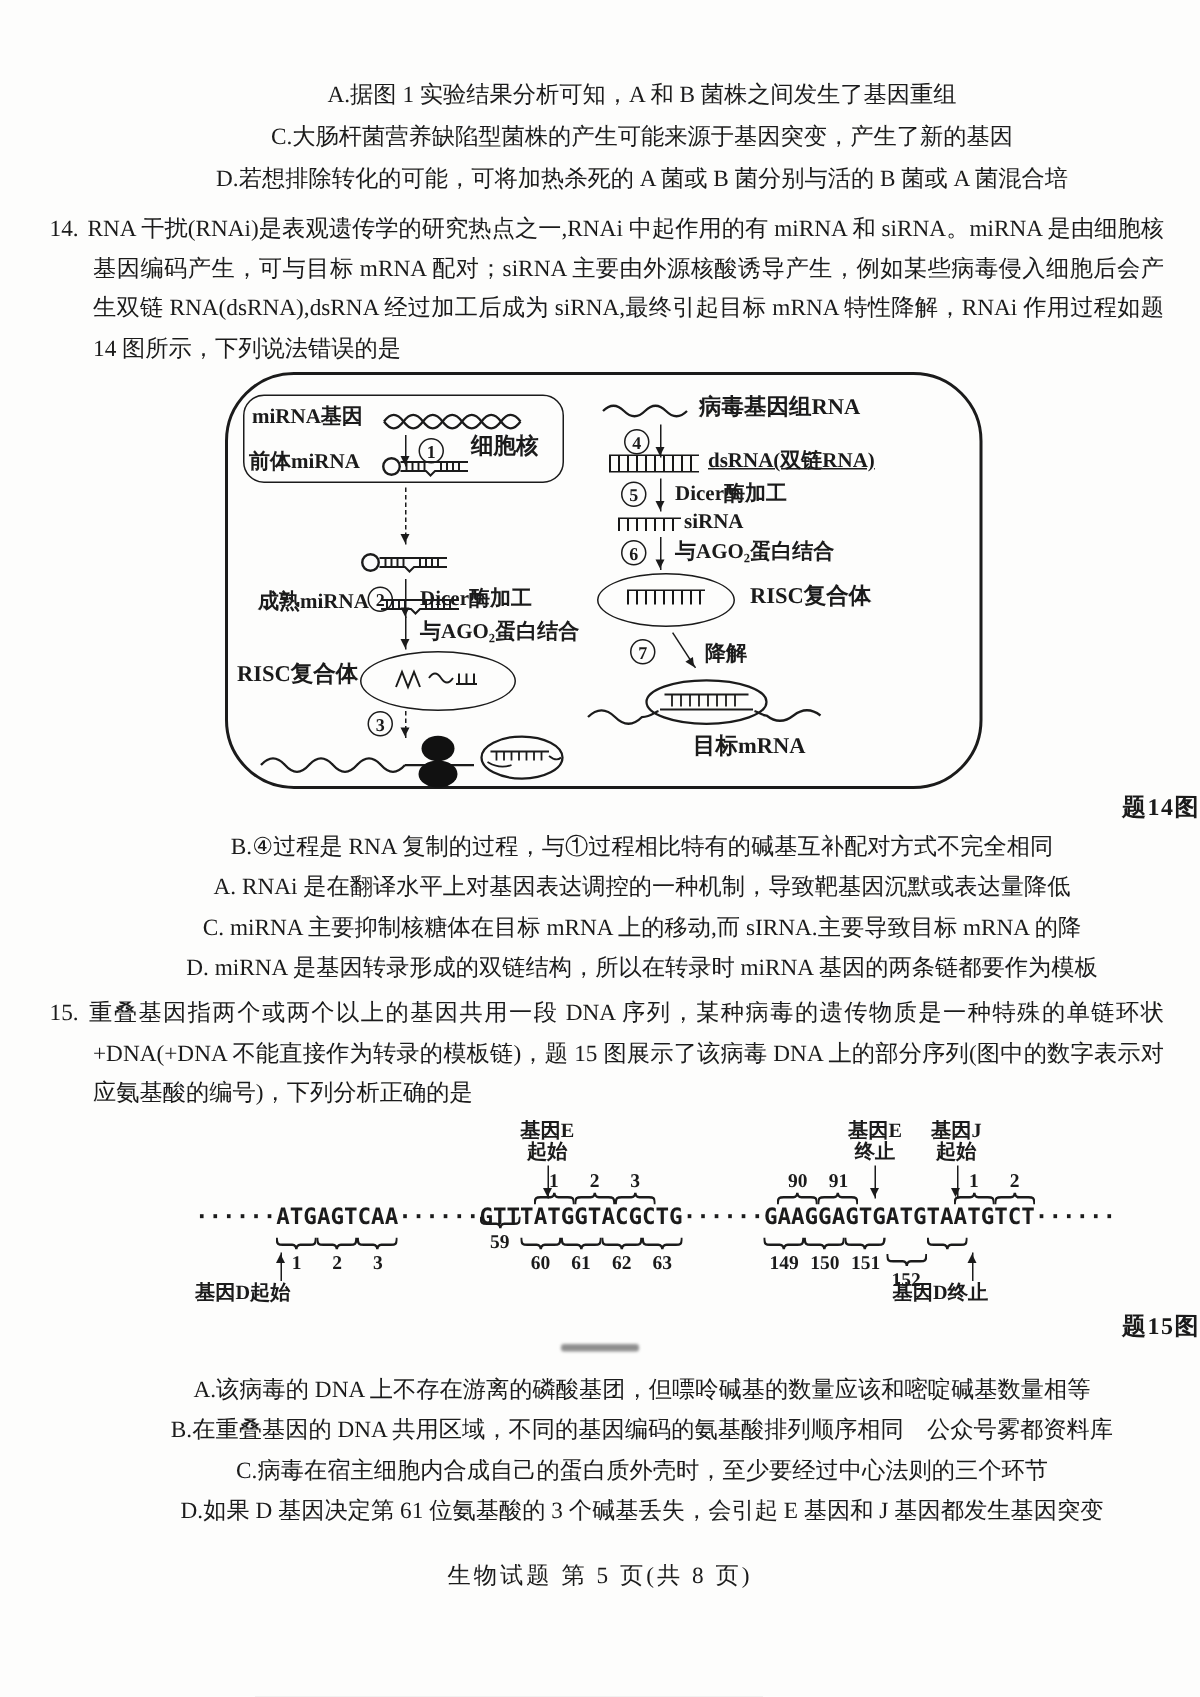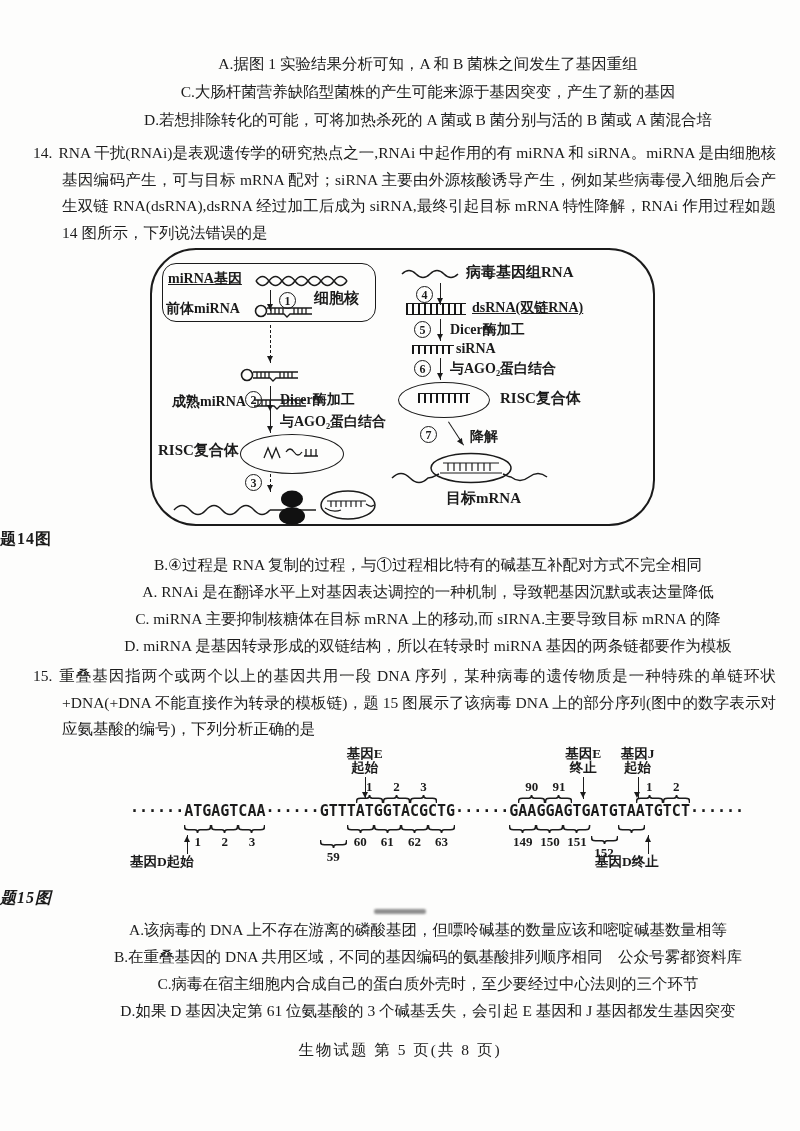--- a/index.html
+++ b/index.html
@@ -1,26 +1,26 @@
 <!DOCTYPE html>
 <html><head>
 <meta charset="utf-8">
 <style>
   html,body{margin:0;padding:0;background:#e8e8e8;}
   .page{position:relative;width:800px;height:1131px;margin:0 auto;background:#fdfdfc;
         font-family:"Liberation Serif","DejaVu Serif",serif;color:#1b1b1b;overflow:hidden;}
   
   .optblock{margin:50px 0 0 56px;line-height:28px;font-size:15.5px;text-align:center;}
   .optblock.q14o{margin-top:2px;line-height:27px;}
-  .optblock.q15o{margin-top:2px;line-height:27px;}
+  .optblock.q15o{margin-top:12px;line-height:27px;}
   .optline{white-space:nowrap;}
   .stem{margin:6px 0 0 33px;width:714px;padding-left:29px;text-indent:-29px;
         line-height:26.5px;font-size:15.5px;text-align:justify;}
   .qnum{margin-right:6px;}
-  .figcaption{margin-top:3px;text-align:left;font-weight:700;font-size:16px;line-height:20px;letter-spacing:1px;}
+  .figcaption{margin-top:3px;text-align:right;font-weight:700;font-size:16px;line-height:20px;letter-spacing:1px;}
   .smudge{width:52px;height:5px;background:#6a6a6a;border-radius:2px;margin:1px auto 0;filter:blur(1.2px);opacity:.75;}
   .footer{position:absolute;top:1040px;left:0;width:100%;text-align:center;font-size:15.5px;letter-spacing:2px;}
   
   .varrow{position:absolute;width:0;border-left:1.5px solid #1b1b1b;}
   .varrow.dash{border-left-style:dashed;}
   .varrow.down::after{content:"";position:absolute;left:-4.25px;bottom:-2px;
       border:3.5px solid transparent;border-top:6px solid #1b1b1b;}
   .varrow.up::before{content:"";position:absolute;left:-4.25px;top:-2px;
       border:3.5px solid transparent;border-bottom:6px solid #1b1b1b;}
   .cnum{position:absolute;width:17px;height:17px;border:1.4px solid #1b1b1b;border-radius:50%;
@@ -62,21 +62,21 @@
     <div class="optline">A.据图 1 实验结果分析可知，A 和 B 菌株之间发生了基因重组</div>
     <div class="optline">C.大肠杆菌营养缺陷型菌株的产生可能来源于基因突变，产生了新的基因</div>
     <div class="optline">D.若想排除转化的可能，可将加热杀死的 A 菌或 B 菌分别与活的 B 菌或 A 菌混合培</div>
   </div>
 
   <p class="stem"><span class="qnum">14.</span><span>RNA 干扰(RNAi)是表观遗传学的研究热点之一,RNAi 中起作用的有 miRNA 和 siRNA。miRNA 是由细胞核基因编码产生，可与目标 mRNA 配对；siRNA 主要由外源核酸诱导产生，例如某些病毒侵入细胞后会产生双链 RNA(dsRNA),dsRNA 经过加工后成为 siRNA,最终引起目标 mRNA 特性降解，RNAi 作用过程如题 14 图所示，下列说法错误的是</span></p>
 
   <div class="f14">
 
     <div class="nucleus"></div>
-    <span class="lbl" style="left:16px;top:20px;text-decoration:underline;">miRNA基因</span>
+    <span class="lbl" style="left:16px;top:20px;">miRNA基因</span>
     <svg class="icon" style="left:102px;top:23px;" width="106" height="16" viewBox="0 0 106 16">
       <path d="M2,8 q6.5,-9 13,0 t13,0 t13,0 t13,0 t13,0 t13,0 t13,0" fill="none" stroke="#1b1b1b" stroke-width="1.5"></path>
       <path d="M2,8 q6.5,9 13,0 t13,0 t13,0 t13,0 t13,0 t13,0 t13,0" fill="none" stroke="#1b1b1b" stroke-width="1.5"></path>
     </svg>
     <span class="varrow down" style="left:118px;top:40px;height:21px;"></span>
     <span class="cnum" style="left:127px;top:42px;">1</span>
     <span class="lbl" style="left:162px;top:40px;font-size:15px;">细胞核</span>
     <span class="lbl" style="left:14px;top:50px;">前体miRNA</span>
     <svg class="icon" style="left:102px;top:52px;" width="62" height="18" viewBox="0 0 62 18">
       <circle cx="7" cy="9" r="5.5" fill="none" stroke="#1b1b1b" stroke-width="1.6"></circle>
@@ -134,21 +134,21 @@
     <span class="lbl" style="left:348px;top:140px;font-size:15px;">RISC复合体</span>
     <span class="cnum" style="left:268px;top:176px;">7</span>
     <span class="varrow down" style="left:296px;top:172px;height:28px;transform:rotate(-33deg);transform-origin:top left;"></span>
     <span class="lbl" style="left:318px;top:178px;">降解</span>
     <svg class="icon" style="left:238px;top:200px;" width="162" height="38" viewBox="0 0 162 38">
       <path d="M2,28 q9,-9 18,0 t18,0 C44,28 46,25 49,24" fill="none" stroke="#1b1b1b" stroke-width="1.5"></path>
       <ellipse cx="81" cy="18" rx="40" ry="14.5" fill="none" stroke="#1b1b1b" stroke-width="1.5"></ellipse>
       <path d="M53,13 H109 M58,13 V21 M64,13 V21 M70,13 V21 M76,13 V21 M82,13 V21 M88,13 V21 M94,13 V21 M100,13 V21 M50,23 H112" fill="none" stroke="#1b1b1b" stroke-width="1.2"></path>
       <path d="M113,24 C116,25 118,27 121,27 q9,7 18,0 t18,0" fill="none" stroke="#1b1b1b" stroke-width="1.5"></path>
     </svg>
-    <span class="lbl" style="left:294px;top:240px;font-size:15px;">目标mRNA</span>
+    <span class="lbl" style="left:310px;top:240px;font-size:15px;">目标mRNA</span>
   </div>
   <div class="figcaption">题14图</div>
 
   <div class="optblock q14o">
     <div class="optline">B.④过程是 RNA 复制的过程，与①过程相比特有的碱基互补配对方式不完全相同</div>
     <div class="optline">A. RNAi 是在翻译水平上对基因表达调控的一种机制，导致靶基因沉默或表达量降低</div>
     <div class="optline">C. miRNA 主要抑制核糖体在目标 mRNA 上的移动,而 sIRNA.主要导致目标 mRNA 的降</div>
     <div class="optline">D. miRNA 是基因转录形成的双链结构，所以在转录时 miRNA 基因的两条链都要作为模板</div>
   </div>
 
@@ -199,21 +199,21 @@
         </span><span class="pos brace b" style="left: 9ch; top: 78px;">
           <svg class="bsvg" viewBox="0 0 60 10" preserveAspectRatio="none">
             <path d="M1,10 C1,4 4,4 10,4 L24,4 C28,4 30,2 30,0 C30,2 32,4 36,4 L50,4 C56,4 59,4 59,10" fill="none" stroke="#1b1b1b" stroke-width="1.6" vector-effect="non-scaling-stroke"></path>
           </svg>
           <i class="bn b">2</i>
         </span><span class="pos brace b" style="left: 12ch; top: 78px;">
           <svg class="bsvg" viewBox="0 0 60 10" preserveAspectRatio="none">
             <path d="M1,10 C1,4 4,4 10,4 L24,4 C28,4 30,2 30,0 C30,2 32,4 36,4 L50,4 C56,4 59,4 59,10" fill="none" stroke="#1b1b1b" stroke-width="1.6" vector-effect="non-scaling-stroke"></path>
           </svg>
           <i class="bn b">3</i>
-        </span><span class="pos brace b" style="left: 21ch; top: 93px;">
+        </span><span class="pos brace b" style="left: 21ch; top: 64px;">
           <svg class="bsvg" viewBox="0 0 60 10" preserveAspectRatio="none">
             <path d="M1,10 C1,4 4,4 10,4 L24,4 C28,4 30,2 30,0 C30,2 32,4 36,4 L50,4 C56,4 59,4 59,10" fill="none" stroke="#1b1b1b" stroke-width="1.6" vector-effect="non-scaling-stroke"></path>
           </svg>
           <i class="bn b">59</i>
         </span><span class="pos brace b" style="left: 24ch; top: 78px;">
           <svg class="bsvg" viewBox="0 0 60 10" preserveAspectRatio="none">
             <path d="M1,10 C1,4 4,4 10,4 L24,4 C28,4 30,2 30,0 C30,2 32,4 36,4 L50,4 C56,4 59,4 59,10" fill="none" stroke="#1b1b1b" stroke-width="1.6" vector-effect="non-scaling-stroke"></path>
           </svg>
           <i class="bn b">60</i>
         </span><span class="pos brace b" style="left: 27ch; top: 78px;">
@@ -270,21 +270,21 @@
         </span><span class="pos" style="left: 6.3ch; top: 88px;">
           <span class="varrow up" style="left:0;top:0;height:19px;"></span>
         </span><span class="pos" style="left: 0ch; top: 108px;">
           <span class="ann one">基因D起始</span>
         </span><span class="pos" style="left: 57.4ch; top: 88px;">
           <span class="varrow up" style="left:0;top:0;height:19px;"></span>
         </span><span class="pos" style="left: 51.5ch; top: 108px;">
           <span class="ann one">基因D终止</span>
         </span></span>
   </div>
-  <div class="figcaption" style="margin-top:13px;font-style:italic;">题15图</div>
+  <div class="figcaption" style="margin-top:0;">题15图</div>
   <div class="smudge"></div>
 
   <div class="optblock q15o">
     <div class="optline">A.该病毒的 DNA 上不存在游离的磷酸基团，但嘌呤碱基的数量应该和嘧啶碱基数量相等</div>
     <div class="optline">B.在重叠基因的 DNA 共用区域，不同的基因编码的氨基酸排列顺序相同　公众号雾都资料库</div>
     <div class="optline">C.病毒在宿主细胞内合成自己的蛋白质外壳时，至少要经过中心法则的三个环节</div>
     <div class="optline">D.如果 D 基因决定第 61 位氨基酸的 3 个碱基丢失，会引起 E 基因和 J 基因都发生基因突变</div>
   </div>
 
   <div class="footer">生物试题 第 5 页(共 8 页)</div>

